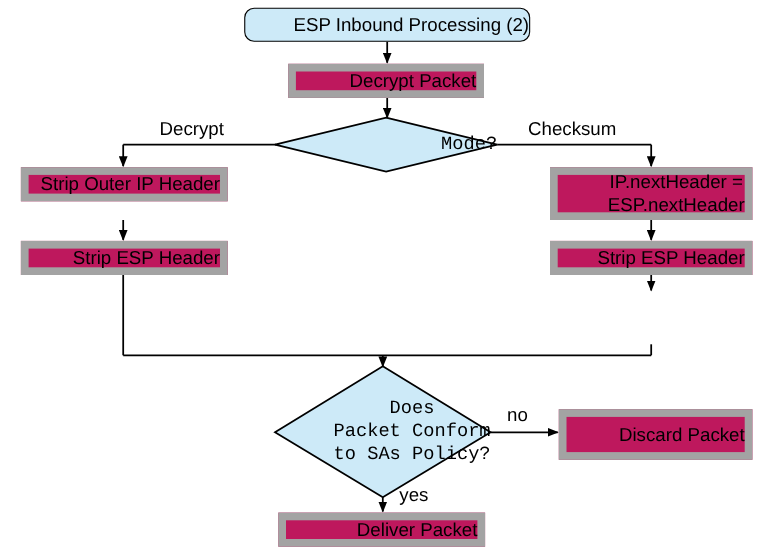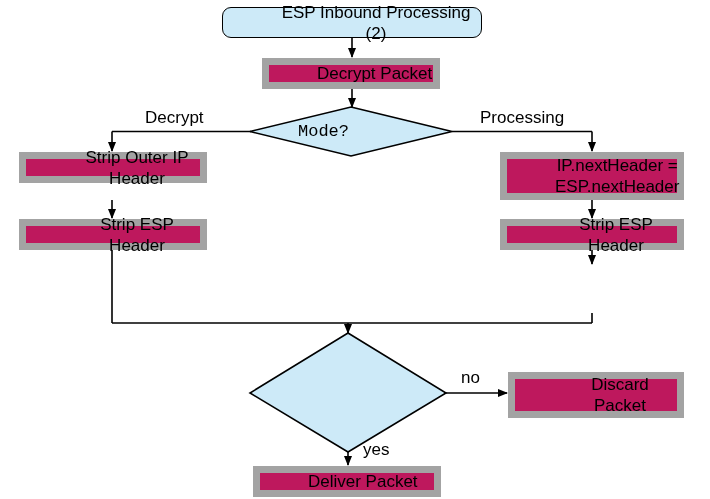--- a/index.html
+++ b/index.html
@@ -22,27 +22,26 @@
     left: 0;
     top: 0;
     width: 710px;
     height: 499px;
   }
   .node {
     position: absolute;
     box-sizing: border-box;
     display: flex;
     align-items: center;
-    justify-content: flex-start;
+    justify-content: flex-end;
     text-align: center;
     color: #000000;
     font-size: 17px;
     line-height: 21px;
     z-index: 2;
-    padding-left: 48px;
   }
   .box {
     background: #be185d;
     border: 7px solid #a3a3a3;
   }
   .rounded {
     background: #cdeaf8;
     border: 1px solid #000000;
     border-radius: 9px;
   }
@@ -121,40 +120,45 @@
 
   <div class="node box" style="left:262px; top:58px; width:178px; height:31px;">
     <span class="node-text">Decrypt Packet</span>
   </div>
 
   <div class="node diamond-label" style="left:250px; top:107px; width:202px; height:49px;">
     <span class="node-text">Mode?</span>
   </div>
 
   <div class="edge-label" style="left:145px; top:108px;">Decrypt</div>
-  <div class="edge-label" style="left:480px; top:108px;">Processing</div>
+  <div class="edge-label" style="left:480px; top:108px;">Checksum</div>
 
   <div class="node box" style="left:19px; top:152px; width:188px; height:31px;">
     <span class="node-text">Strip Outer IP Header</span>
   </div>
 
   <div class="node box" style="left:19px; top:219px; width:188px; height:31px;">
     <span class="node-text">Strip ESP Header</span>
   </div>
 
   <div class="node box" style="left:500px; top:152px; width:184px; height:48px;">
     <span class="node-text">IP.nextHeader =
 ESP.nextHeader</span>
   </div>
 
   <div class="node box" style="left:500px; top:219px; width:184px; height:31px;">
     <span class="node-text">Strip ESP Header</span>
   </div>
 
 
+  <div class="node diamond-label" style="left:250px; top:333px; width:196px; height:119px;">
+    <span class="node-text">Does
+Packet Conform
+to SAs Policy?</span>
+  </div>
 
   <div class="edge-label" style="left:461px; top:368px;">no</div>
   <div class="edge-label" style="left:363px; top:440px;">yes</div>
 
   <div class="node box" style="left:508px; top:372px; width:176px; height:46px;">
     <span class="node-text">Discard Packet</span>
   </div>
 
   <div class="node box" style="left:253px; top:466px; width:188px; height:31px;">
     <span class="node-text">Deliver Packet</span>

